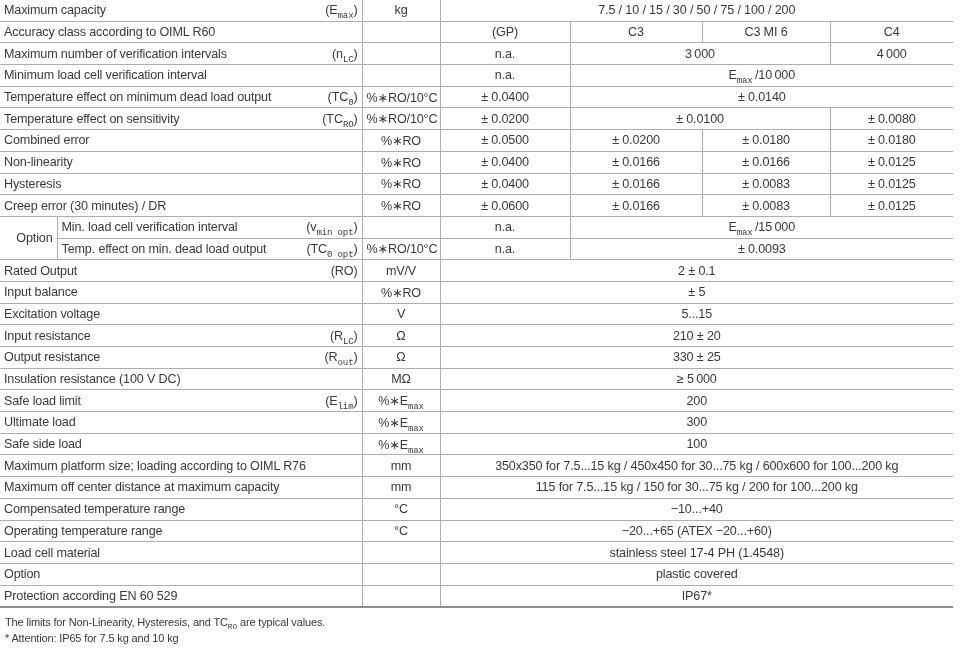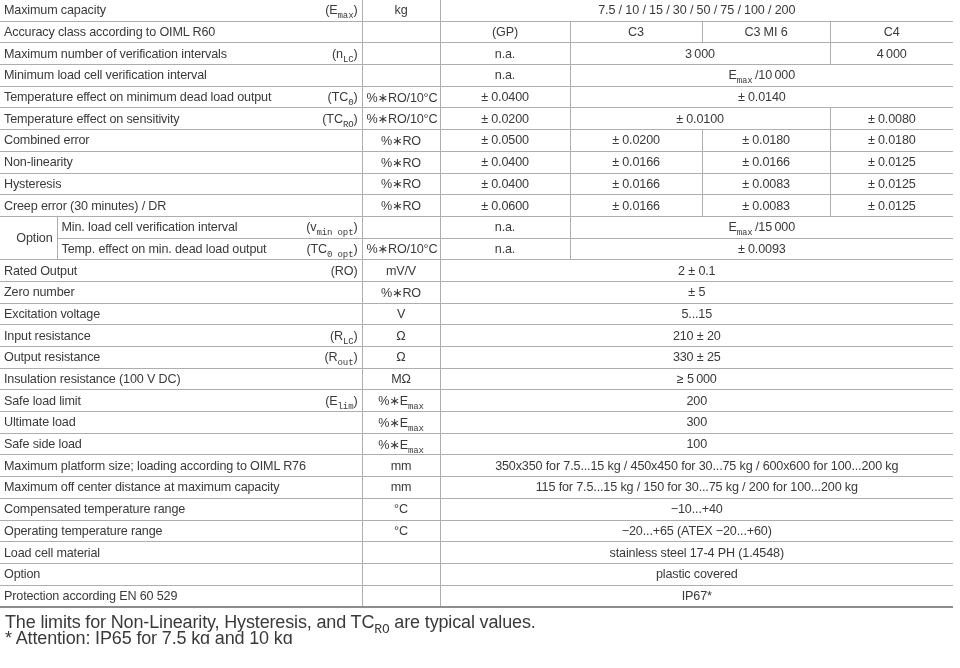--- a/index.html
+++ b/index.html
@@ -42,21 +42,21 @@
   }
   td.unit-cell, td.val-cell { text-align: center; }
   td.group-cell { text-align: right; padding-left: 7px; }
   sub {
     font-size: 0.72em;
     line-height: 0;
     font-family: Liberation Mono, monospace;
   }
   .footnotes {
     padding: 7px 5px 0 5px;
-    font-size: 18px;
+    font-size: 11px;
     line-height: 15.3px;
     letter-spacing: -0.15px;
   }
   .footnotes p { margin: 0; }
   .footnotes b { font-weight: normal; }
 </style>
 </head>
 <body>
 
 <div class="page">
@@ -221,21 +221,21 @@
               <span>Rated Output</span>
               <span>(RO)</span>
             </div>
           </td>
           <td class="unit-cell">mV/V</td>
           <td class="val-cell" colspan="4">2 ± 0.1</td>
         </tr>
         <tr>
           <td class="label-cell" colspan="2">
             <div class="label-flex">
-              <span>Zero number</span>
+              <span>Input balance</span>
               <span></span>
             </div>
           </td>
           <td class="unit-cell">%∗RO</td>
           <td class="val-cell" colspan="4">± 5</td>
         </tr>
         <tr>
           <td class="label-cell" colspan="2">
             <div class="label-flex">
               <span>Excitation voltage</span>

